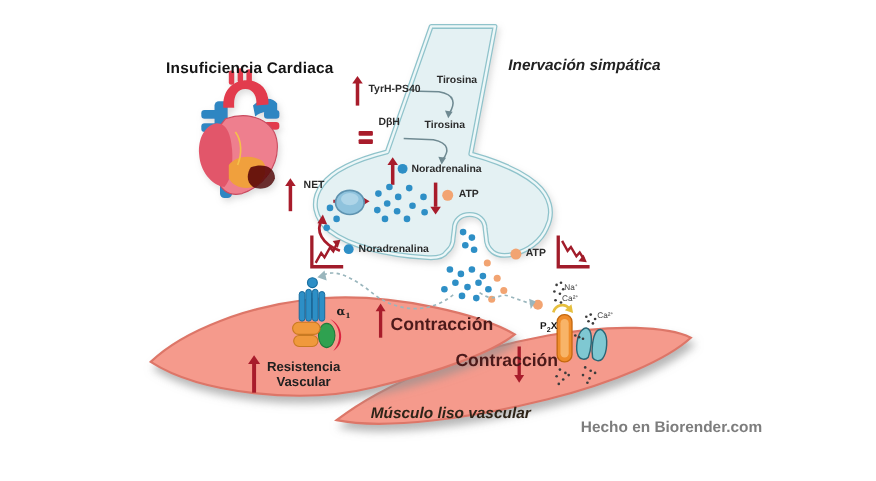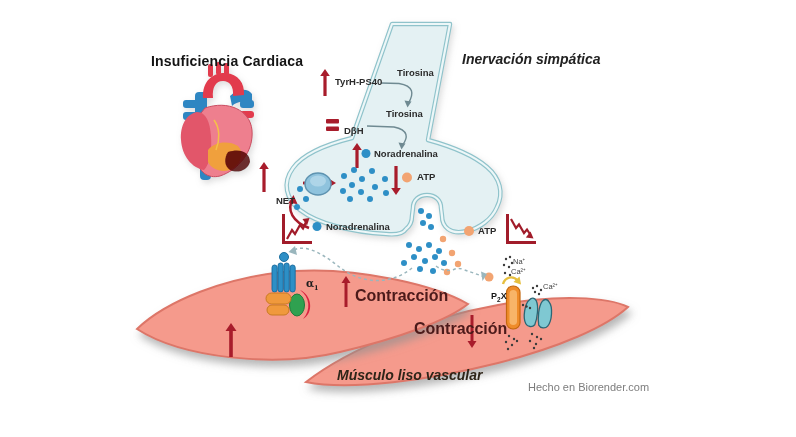--- a/index.html
+++ b/index.html
@@ -9,21 +9,21 @@
   .lbl{position:absolute;font-size:9.5px;font-weight:bold;color:#2b2b2b;white-space:nowrap;line-height:1.1;}
   .lbl sub{font-size:6.5px;}
   #title{font-size:14px;font-weight:600;color:#141414;letter-spacing:.2px;}
   #inerv{font-size:14px;font-weight:600;font-style:italic;color:#222;}
   #alpha1{font-family:"DejaVu Serif","Liberation Serif",serif;font-size:10.5px;color:#1d1d1d;}
   #contr-l,#contr-r{color:#4c1a1a;font-size:16px;}
   #resist{font-size:12px;color:#202020;text-align:center;width:78px;line-height:13.5px;}
   #p2x{font-size:9px;color:#151515;}
   .ion{font-size:7.5px;color:#454545;font-weight:normal;text-align:center;}
   #musculo{font-size:14px;font-style:italic;color:#2e2418;}
-  #credit{font-size:11px;color:#7d7d7d;font-weight:normal;}
+  #credit{font-size:14px;color:#7d7d7d;font-weight:bold;}
 </style>
 </head>
 <body>
 
 <div class="stage">
 
 <svg width="796" height="437" viewBox="0 0 796 437">
   <defs>
     <filter id="shMuscle" x="-20%" y="-20%" width="150%" height="170%">
       <feDropShadow dx="3" dy="6" stdDeviation="4" flood-color="#909090" flood-opacity="0.65"></feDropShadow>
@@ -262,30 +262,34 @@
         <circle cx="530" cy="308" r="1.2"></circle>
   </g>
 </svg>
 
 <div class="lbl" id="title" style="left:151px;top:54px;">Insuficiencia Cardiaca</div>
 <div class="lbl" id="inerv" style="left:462px;top:52px;">Inervación simpática</div>
 
 <div class="lbl" style="left:397px;top:68px;">Tirosina</div>
 <div class="lbl" style="left:335px;top:76.5px;text-align:right;">TyrH-PS40</div>
 <div class="lbl" style="left:386px;top:108.5px;">Tirosina</div>
-<div class="lbl" style="left:344px;top:126px;">DβH</div>
+<div class="lbl" style="left:344px;top:107px;">DβH</div>
 <div class="lbl" style="left:374px;top:148.5px;">Noradrenalina</div>
 <div class="lbl" style="left:417px;top:172px;">ATP</div>
-<div class="lbl" style="left:276px;top:196px;">NET</div>
+<div class="lbl" style="left:276px;top:164px;">NET</div>
 
 <div class="lbl" style="left:326px;top:221.5px;">Noradrenalina</div>
 <div class="lbl" style="left:478px;top:226px;">ATP</div>
 
 <div class="lbl" id="alpha1" style="left:306px;top:278px;"><span>α</span><sub>1</sub></div>
 <div class="lbl" id="contr-l" style="left:355px;top:287px;">Contracción</div>
+<div class="lbl" id="resist" style="left:237px;top:327px;">
+  <div>Resistencia</div>
+  <div>Vascular</div>
+</div>
 
 <div class="lbl" id="contr-r" style="left:414px;top:320px;">Contracción</div>
 <div class="lbl" id="p2x" style="left:491px;top:292px;"><span>P</span><sub>2</sub><span>X</span></div>
 
 <div class="lbl ion" style="left:513px;top:258px;">Na⁺</div>
 <div class="lbl ion" style="left:511px;top:268px;">Ca²⁺</div>
 <div class="lbl ion" style="left:543px;top:283px;">Ca²⁺</div>
 
 <div class="lbl" id="musculo" style="left:337px;top:368px;">Músculo liso vascular</div>
 <div class="lbl" id="credit" style="left:528px;top:381px;">Hecho en Biorender.com</div>

